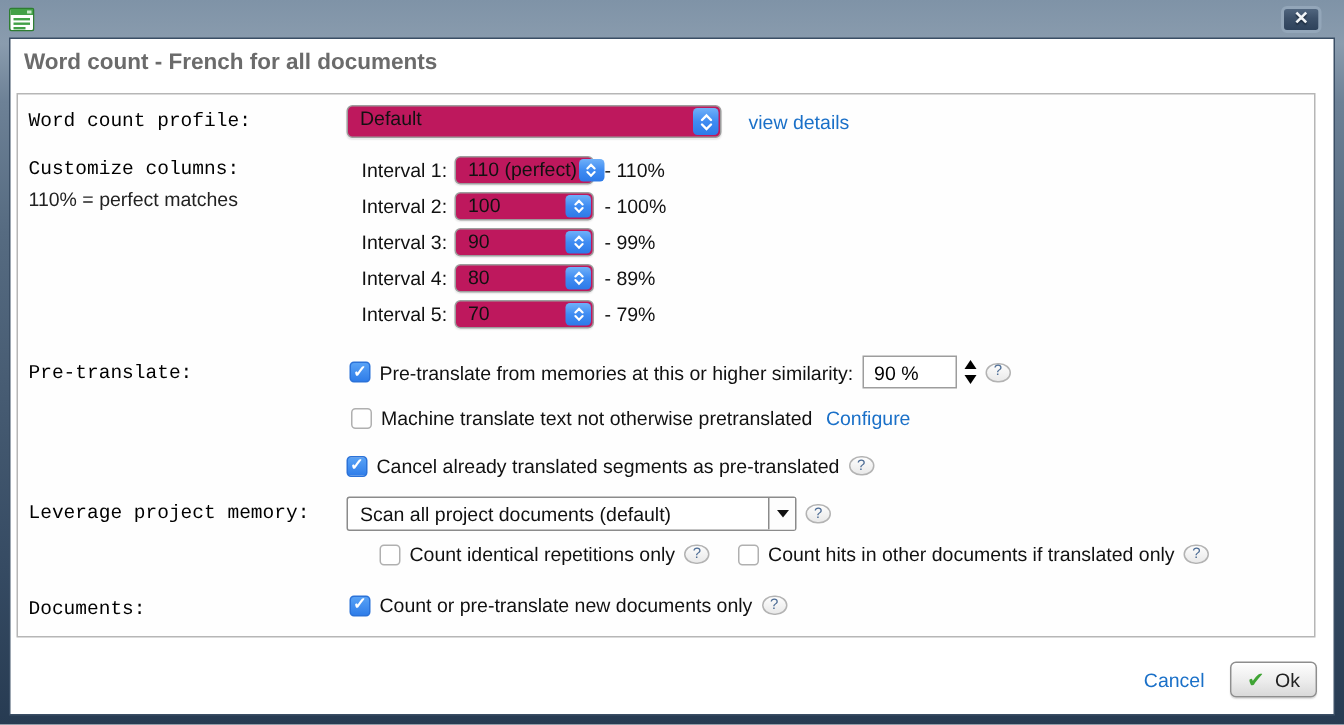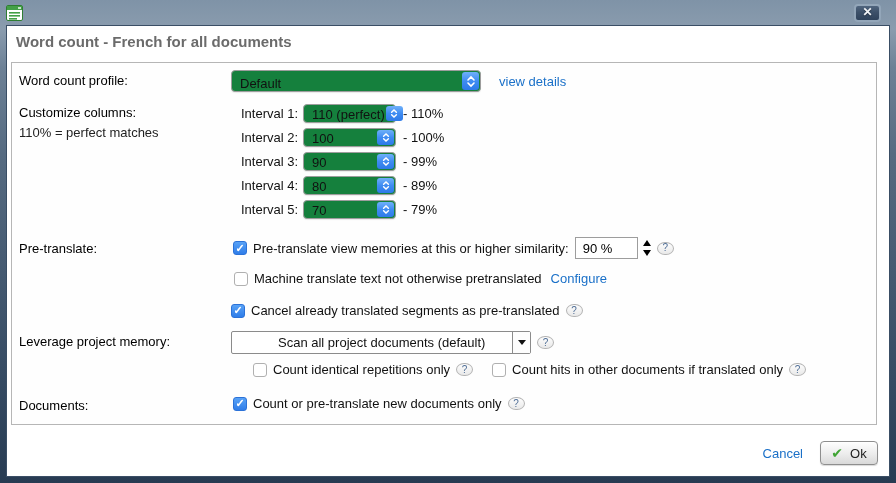--- a/index.html
+++ b/index.html
@@ -24,39 +24,39 @@
     position:absolute; left:7px; right:7px; top:26px; bottom:7px;
     background:#fff; box-shadow:0 0 0 1px #3a4e65;
   }
   .dialog-title { position:absolute; left:9px; top:7px; font-size:15px; font-weight:bold; color:#6b6b6b; }
   
   .panel {
     position:absolute; left:4px; right:12px; top:36px; height:363px;
     border:1px solid #b6b6b6; background:#fefefe;
   }
   .row { position:absolute; display:flex; align-items:center; white-space:nowrap; }
-  .sec-label { font-size:13px; color:#000; }
+  .sec-label { font-size:13px; color:#000;font-family:Liberation Mono, monospace; }
   .note { font-size:13px; color:#222; }
   .range { margin-left:7px; }
   a.lnk { color:#1a70c8; text-decoration:none; cursor:pointer; }
   
   .mac-select {
-    display:flex; align-items:flex-end; justify-content:space-between;
-    background:#15803d; border:1px solid #9d9d9d; border-radius:4px;
+    display:flex; align-items:flex-start; justify-content:space-between;
+    background:#be185d; border:1px solid #9d9d9d; border-radius:4px;
     box-shadow:0 1px 1px rgba(0,0,0,.08); padding-left:8px; cursor:pointer;
   }
   .mac-select .capsule {
     flex:0 0 auto; display:flex; align-items:center; justify-content:center;
     background:linear-gradient(180deg,#6fb0f9 0%,#3f8cf2 50%,#2d7ae8 100%);
     border-radius:3px; margin:1px; align-self:stretch; width:17px;
   }
   
   .win-select {
     display:flex; align-items:stretch; background:#fff;
-    border:1px solid #8b8b8b; border-radius:2px; cursor:pointer;padding-left:38px;
+    border:1px solid #8b8b8b; border-radius:2px; cursor:pointer;
   }
   .win-select .txt { flex:1; display:flex; align-items:center; padding-left:8px; }
   .win-select .dd {
     flex:0 0 18px; border-left:1px solid #8b8b8b;
     display:flex; align-items:center; justify-content:center; background:#fdfdfd;
   }
   .tri-down { width:0; height:0; border-left:4px solid transparent; border-right:4px solid transparent; border-top:5px solid #111; }
   
   .cb {
     width:14px; height:14px; border-radius:3px; flex:0 0 auto;
@@ -201,21 +201,21 @@
       <span class="range">- 79%</span>
     </div>
 
     <div class="row" style="left:7px; top:178px;">
       <span class="sec-label">Pre-translate:</span>
     </div>
     <div class="row" style="left:221px; top:174px;">
       <span class="cb checked">
           <span>✓</span>
         </span>
-      <span class="cb-text">Pre-translate view memories at this or higher similarity:</span>
+      <span class="cb-text">Pre-translate from memories at this or higher similarity:</span>
       <input class="spin-input" value="90 %" style="">
       <span class="spin-arrows">
         <span class="tri-up-s"></span>
         <span class="tri-dn-s"></span>
       </span>
       <span class="help">?</span>
     </div>
     <div class="row" style="left:222px; top:208px;">
       <span class="cb unchecked"></span>
       <span class="cb-text">Machine translate text not otherwise pretranslated</span>

